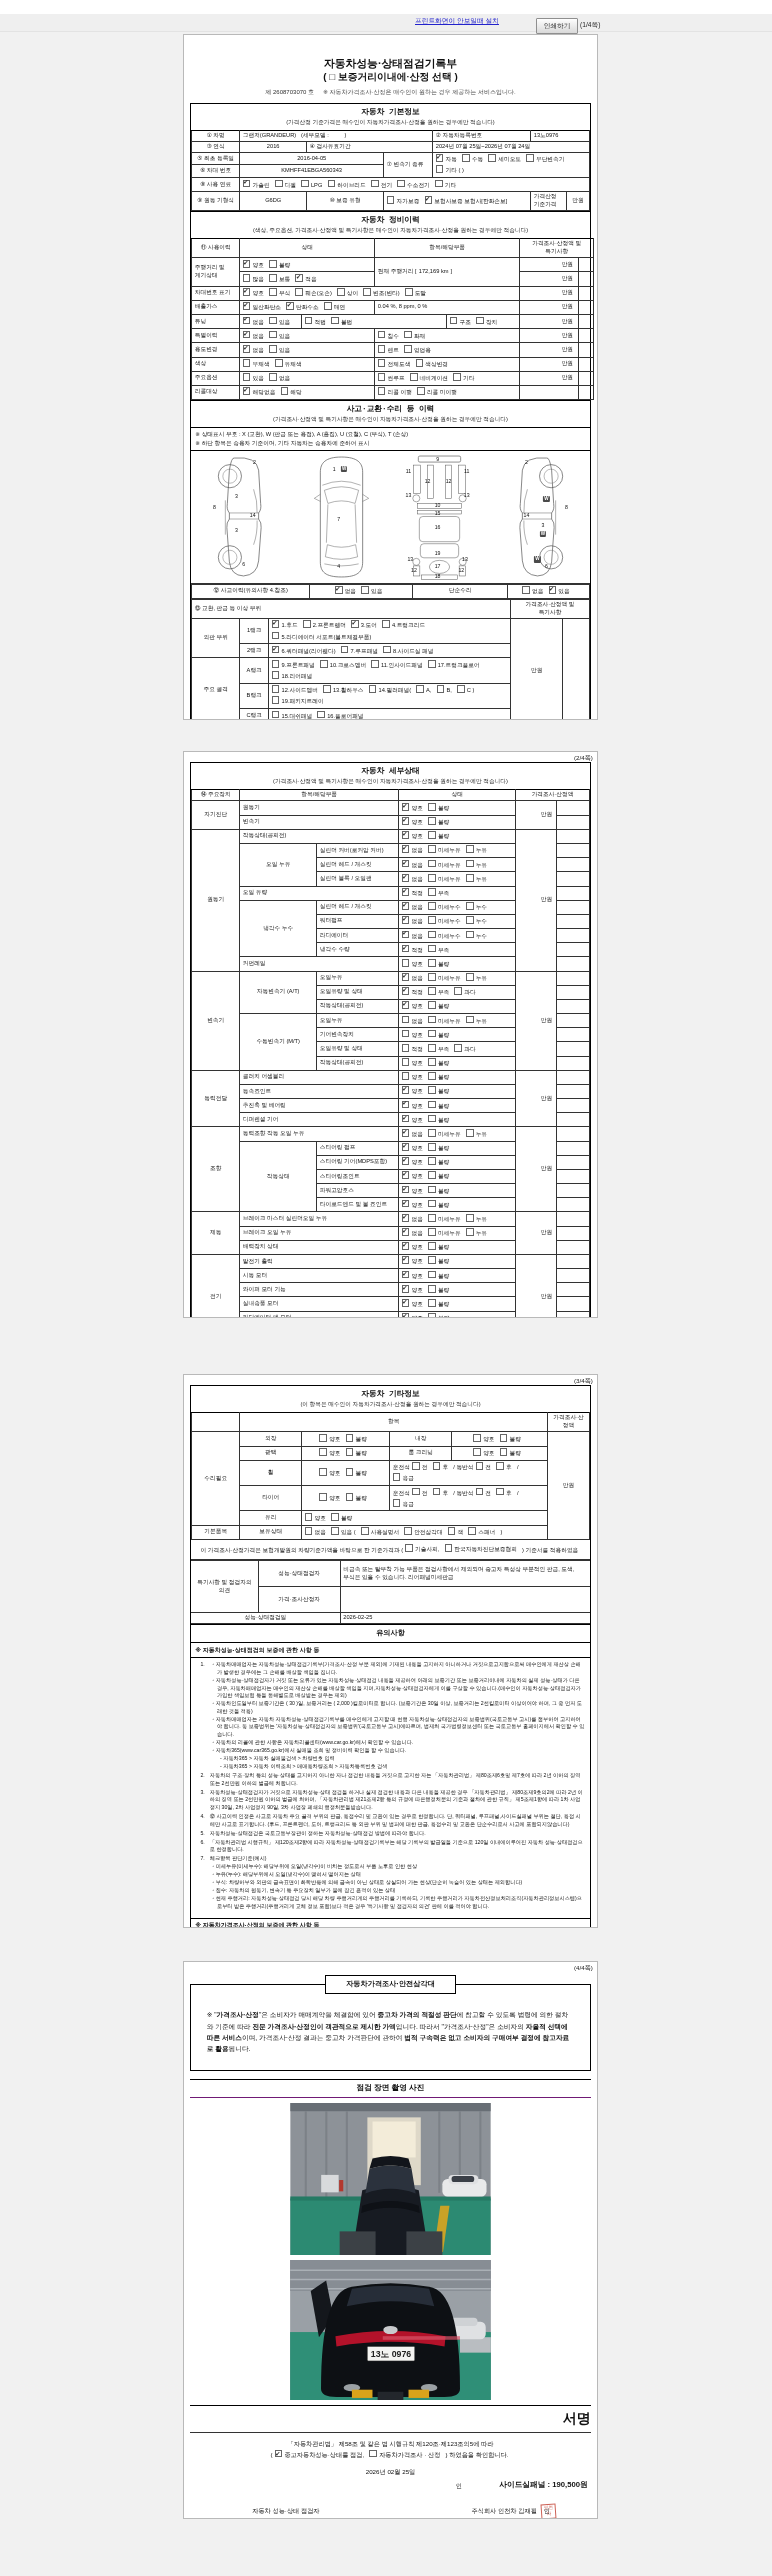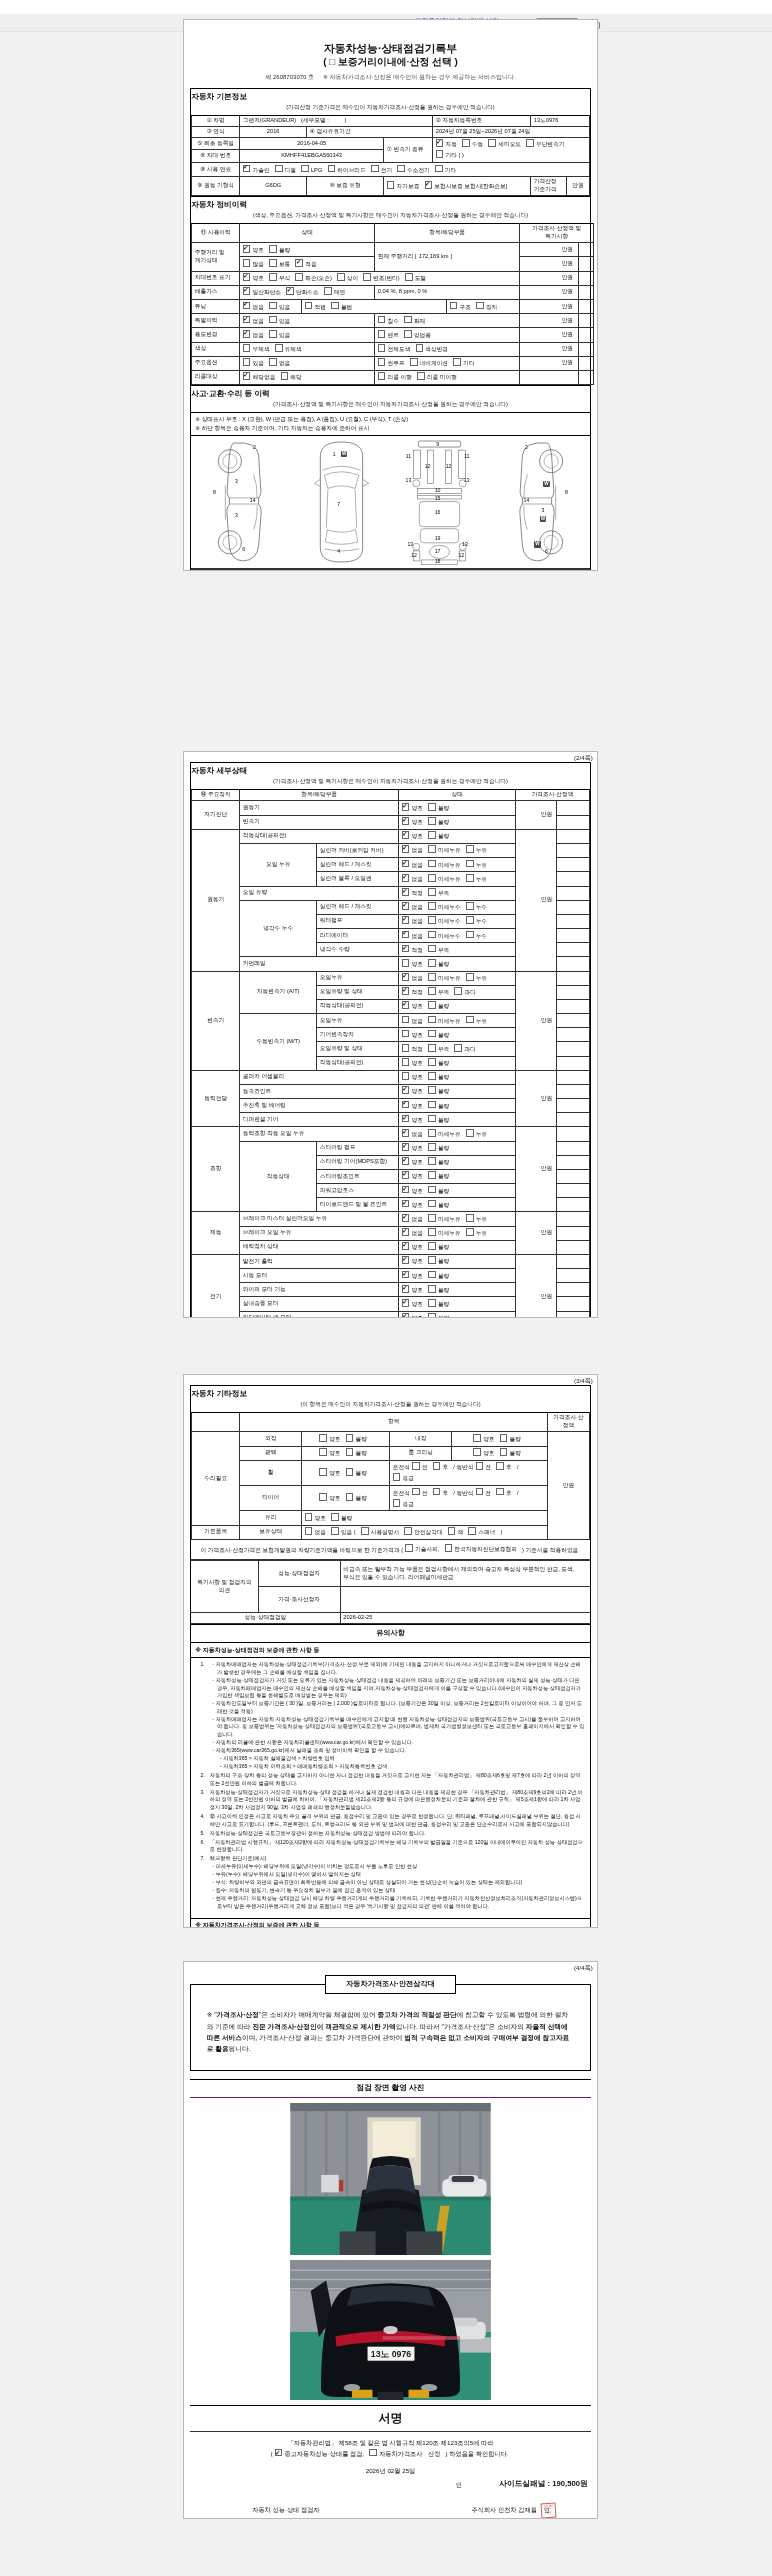--- a/index.html
+++ b/index.html
@@ -5,31 +5,31 @@
   html,body{margin:0;padding:0}
   body{width:773px;height:2576px;position:relative;background:#f1f1f1;
        font-family:"Liberation Sans","DejaVu Sans",sans-serif;color:#111;}
   .topwhite{position:absolute;left:0;top:0;width:773px;height:14px;background:#fff;}
   .topbar{position:absolute;left:0;top:14px;width:773px;height:16.5px;background:#efefef;border-bottom:0.5px solid #e3e3e3;}
   .install-link{position:absolute;left:415px;top:17px;font-size:6.7px;color:#2222cc;text-decoration:underline;cursor:pointer;}
   .print-btn{position:absolute;left:536px;top:18px;width:40px;height:14px;font-size:6.7px;color:#222;
              background:linear-gradient(#fefefe,#d9d9d9);border:0.5px solid #8f8f8f;border-radius:1px;text-align:center;line-height:13px;cursor:pointer;}
   .badge1{position:absolute;left:580px;top:20.6px;font-size:6.7px;color:#222;}
   .sheet{position:absolute;left:183px;width:415px;background:#fff;border:0.5px solid #b9b9b9;box-sizing:border-box;overflow:hidden;padding:0 6.2px;}
-  #sheet1{top:19px;height:552px}
+  #sheet1{top:34px;height:686px}
   #sheet2{top:751px;height:567px}
   #sheet3{top:1374px;height:554px}
   #sheet4{top:1961px;height:558px}
   .pagebadge{position:absolute;right:4.1px;top:1.5px;font-size:6.2px;color:#222;}
   .doc-title{margin-top:20.6px;text-align:center;font-size:10.8px;font-weight:bold;line-height:1.45;}
   .doc-sub{text-align:center;font-size:9.8px;font-weight:bold;}
   .doc-no{text-align:center;font-size:6px;color:#444;margin:4.1px 0 5.2px 0;}
   .doc-no b{color:#333;font-weight:normal;margin-right:7.2px;}
   .frame{border:1px solid #000;}
-  .sec-title{font-size:7.7px;font-weight:bold;text-align:left;padding:3.1px 0 1px 0;}
+  .sec-title{font-size:7.7px;font-weight:bold;text-align:center;padding:3.1px 0 1px 0;font-family:Liberation Mono, monospace;}
   .sec-note{font-size:5.7px;text-align:center;padding:1px 0 3.1px 0;color:#222;}
   table{width:100%;border-collapse:collapse;table-layout:fixed;}
   td{border:0.5px solid #333;font-size:5.7px;padding:1px 2.6px;line-height:1.4;vertical-align:middle;word-break:keep-all;}
   td.ctr{text-align:center;}
   .thick-top{border-top:1px solid #000;}
   .cb{display:inline-block;width:5.7px;height:5.7px;border:0.5px solid #666;background:#fff;vertical-align:-0.5px;margin-right:2.1px;position:relative;}
   .cb.on::after{content:"✔";position:absolute;left:-0.5px;top:-2.1px;font-size:6.2px;color:#2e2e2e;}
   .ci{display:inline-block;margin:0.5px 5.2px 0.5px 0;white-space:nowrap;}
   .ci.plain{margin-right:2.1px;}
   .manwon{text-align:right;padding-right:5.2px;}
@@ -58,21 +58,21 @@
   .nbul{padding-left:7.2px;text-indent:-4.6px;margin:0.5px 0;}
   .nsub{padding-left:10.3px;margin:0.5px 0;}
   
   .p4titlebox{width:129px;margin:13.4px auto 0 auto;border:1px solid #000;text-align:center;font-size:7.2px;font-weight:bold;
               padding:3.1px 0;position:relative;z-index:2;background:#fff;}
   .p4bigbox{border:1px solid #000;margin-top:-9.3px;padding:24px 15.5px 15.5px 15.5px;font-size:6.7px;line-height:1.7;}
   .photoband{border-top:1px solid #000;border-bottom:1px solid #701a75;text-align:center;font-size:7.7px;font-weight:bold;
              padding:3.6px 0;margin-top:7.2px;}
   .photo{display:block;margin:5.2px auto;}
   .signbox{border-top:1px solid #000;margin-top:2.1px;}
-  .signtitle{text-align:center;font-size:12px;font-weight:bold;padding:4.1px 0;border-bottom:0.5px solid #333;}
+  .signtitle{text-align:right;font-size:14px;font-weight:bold;padding:4.1px 0;border-bottom:0.5px solid #333;}
   .signlaw{text-align:center;font-size:6.2px;padding:5.2px 0 1px 0;line-height:1.7;}
   .signdate{text-align:center;font-size:6.2px;padding:6.2px 0 1px 0;}
   .feeline{position:relative;height:15.5px;}
   .fee{position:absolute;right:3.1px;top:2.1px;font-size:7.7px;font-weight:bold;}
   .lonein{position:absolute;right:129px;top:4.1px;font-size:6.2px;}
   .signrows{padding:13.4px 0 7.2px 0;}
   .signrow{position:relative;height:14px;font-size:6.2px;}
   .signrole{position:absolute;left:62px;}
   .signname{position:absolute;left:247px;width:134px;text-align:center;}
   .signin{position:absolute;right:41px;}

